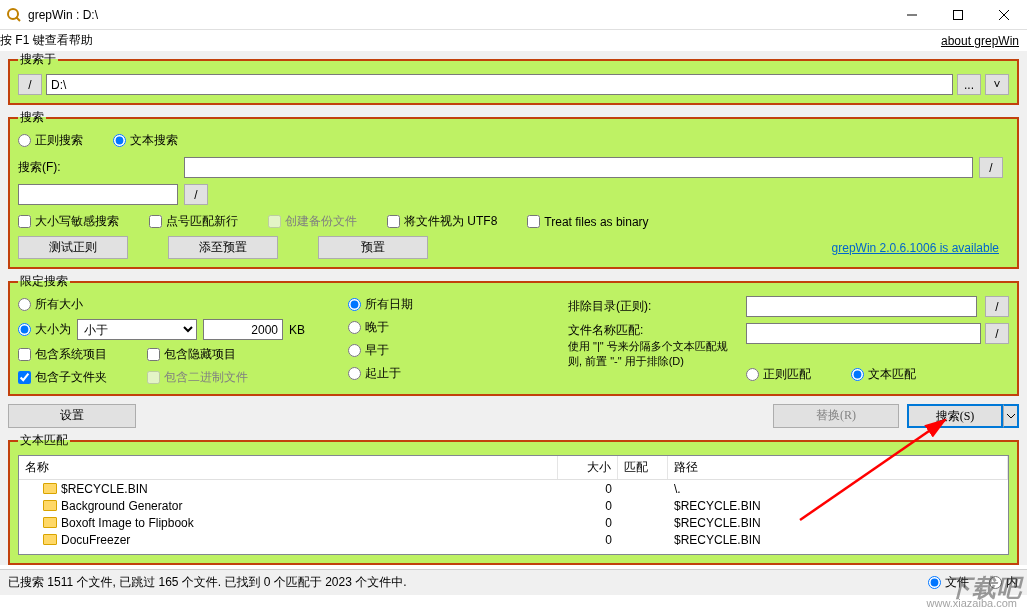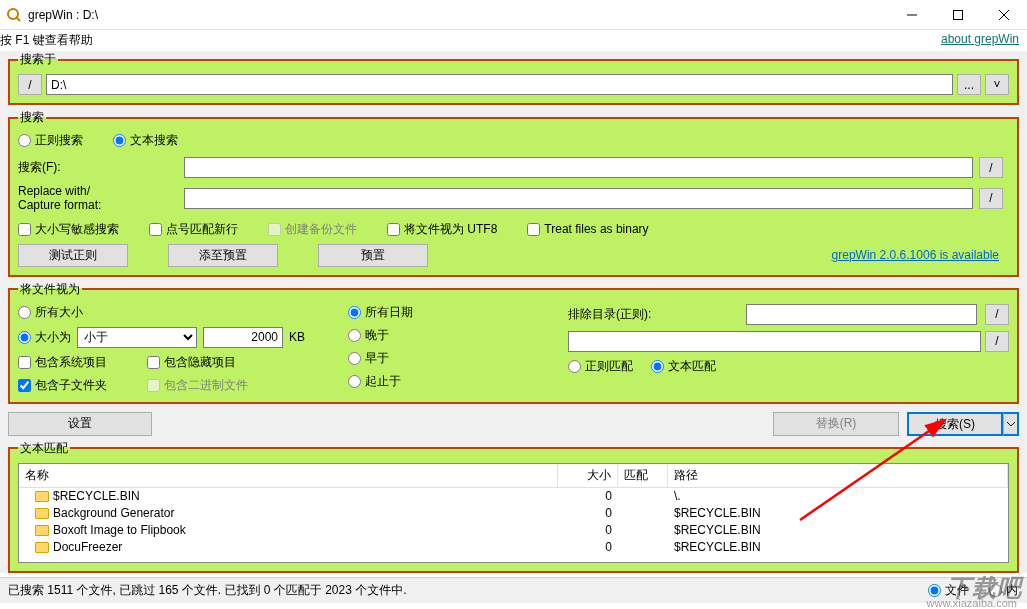--- a/index.html
+++ b/index.html
@@ -4,31 +4,31 @@
 <style>
 * { box-sizing: border-box; margin: 0; padding: 0; font-family: "Microsoft YaHei", "Segoe UI", sans-serif; font-size: 12px; }
 body { background: #fff; width: 1027px; height: 609px; overflow: hidden; position: relative; }
 
 .titlebar { height: 30px; display: flex; align-items: center; background: #fff; border-bottom: 1px solid #e0e0e0; }
 .titlebar .icon { width: 16px; height: 16px; margin: 0 6px; }
 .titlebar .title { flex: 1; font-size: 12px; }
 .titlebar .winbtns { display: flex; }
 .titlebar .winbtn { width: 46px; height: 30px; display: flex; align-items: center; justify-content: center; cursor: default; }
 
-.helpbar { display: flex; padding: 2px 8px 2px 0; }
+.helpbar { display: flex; align-items: center; padding: 2px 8px 2px 0; }
 .helpbar .help { flex: 1; font-size: 12px; }
-.helpbar a { color: #0f766e; text-decoration: underline; font-size: 12px; }
+.helpbar a { color: #000000; text-decoration: underline; font-size: 12px; }
 
 .content { padding: 0 8px; background: #f0f0f0; }
 
 fieldset { border: 2px solid #c2410c; margin-bottom: 4px; padding: 6px 8px 8px 8px; background: #bef264; }
 fieldset legend { font-size: 12px; padding: 0 2px; }
 
 .row { display: flex; align-items: center; gap: 4px; }
-.btn { background: #e1e1e1; border: 1px solid #adadad; padding: 2px 10px; min-height: 21px; text-align: center; cursor: default; font-size: 12px; }
+.btn { background: #e1e1e1; border: 1px solid #adadad; padding: 2px 10px; min-height: 21px; text-align: center; cursor: default; font-size: 12px; font-family: Liberation Serif, serif; }
 .btn.disabled { color: #838383; }
 .btn.primary { border: 2px solid #0078d7; }
 .smallbtn { background: #e1e1e1; border: 1px solid #adadad; width: 24px; height: 21px; text-align: center; cursor: default; font-size: 12px; display:flex; align-items:center; justify-content:center;}
 
 input[type=text] { border: 1px solid #7a7a7a; background: #fff; height: 21px; padding: 0 4px; font-size: 12px; }
 input[type=text].wide { flex: 1; }
 select { border: 1px solid #7a7a7a; background: #fff; height: 21px; font-size: 12px; padding: 0 2px; }
 
 input[type=radio], input[type=checkbox] { margin-right: 4px; vertical-align: middle; }
 label { font-size: 12px; display: inline-flex; align-items: center; white-space: nowrap; }
@@ -43,34 +43,34 @@
 
 .limit-section { display: flex; gap: 20px; }
 .limit-col { display: flex; flex-direction: column; gap: 6px; }
 .limit-col.size { width: 310px; }
 .limit-col.date { width: 200px; }
 .limit-col.patterns { flex: 1; }
 .sizerow { display: flex; align-items: center; gap: 6px; }
 
 .action-row { display: flex; gap: 8px; padding: 4px 0; align-items: center; }
 .action-row .spacer { flex: 1; }
-.action-row .btn { width: 144px; height: 24px; }
+.action-row .btn { width: 128px; height: 24px; }
 .action-row .search-wrap { display: flex; }
 .action-row .search-wrap .btn { width: 96px; }
 .action-row .dropdown { width: 16px; border: 2px solid #0078d7; border-left: 1px solid #adadad; display: flex; align-items: center; justify-content: center; background: #e1e1e1; }
 
 .results { }
 .results-table { border: 1px solid #828790; background: #fff; height: 100px; overflow: hidden; position: relative; }
 .thead { display: flex; background: #fff; border-bottom: 1px solid #e0e0e0; }
 .th { padding: 3px 6px; border-right: 1px solid #e5e5e5; font-size: 12px; }
 .th.name { flex: 1; min-width: 300px; }
 .th.size { width: 60px; text-align: right; }
 .th.match { width: 50px; }
 .th.path { width: 340px; }
-.tbody { overflow-y: scroll; height: 75px; }
+.tbody { overflow-y: scroll; height: 75px; margin-left: 8px; }
 .tr { display: flex; padding: 0; height: 17px; align-items: center; }
 .td { padding: 0 6px; font-size: 12px; white-space: nowrap; overflow: hidden; }
 .td.name { flex: 1; min-width: 300px; display: flex; align-items: center; gap: 4px; }
 .td.size { width: 60px; text-align: right; }
 .td.match { width: 50px; text-align: center; }
 .td.path { width: 340px; }
 .folder-icon { width: 14px; height: 11px; background: #ffd867; border: 1px solid #d9a400; border-radius: 1px; display: inline-block; margin-left: 10px; }
 
 .statusbar { padding: 4px 8px; display: flex; align-items: center; border-top: 1px solid #d0d0d0; background: #f0f0f0;}
 .statusbar .stext { flex: 1; font-size: 12px; }
@@ -137,22 +137,20 @@
         </label>
     <label>
           <input type="radio" name="stype" checked="" style=""> 
           <span>文本搜索</span>
         </label>
   </div>
   <div class="grid">
     <span>搜索(F):</span>
     <input type="text" style="">
     <div class="smallbtn">/</div>
-    <span style="white-space:pre-line; line-height:1.2;">Replace with/
-Capture format:</span>
     <input type="text" style="">
     <div class="smallbtn">/</div>
   </div>
   <div class="checks">
     <label>
           <input type="checkbox" style=""> 
           <span>大小写敏感搜索</span>
         </label>
     <label>
           <input type="checkbox" style=""> 
@@ -174,21 +172,21 @@
   <div class="btnrow">
     <div class="btn">测试正则</div>
     <div class="btn">添至预置</div>
     <div class="btn">预置</div>
     <span style="flex:1"></span>
     <a class="link" style="margin-right:10px;">grepWin 2.0.6.1006 is available</a>
   </div>
 </fieldset>
 
 <fieldset>
-  <legend>将文件视为</legend>
+  <legend>限定搜索</legend>
   <div class="limit-section">
     <div class="limit-col size">
       <label>
             <input type="radio" name="sizer" style=""> 
             <span>所有大小</span>
           </label>
       <div class="sizerow">
         <label>
               <input type="radio" name="sizer" checked="" style=""> 
               <span>大小为</span>
@@ -236,26 +234,30 @@
             <span>起止于</span>
           </label>
     </div>
     <div class="limit-col patterns">
       <div class="row" style="gap:8px;">
         <span style="width:170px;">排除目录(正则):</span>
         <input type="text" class="wide" style="">
         <div class="smallbtn">/</div>
       </div>
       <div class="row" style="gap:8px; align-items:flex-start;">
+        <span style="width:170px; line-height:1.3;">
+          <span>文件名称匹配:</span><br>
+          <span style="font-size:11px;">使用 "|" 号来分隔多个文本匹配规则, 前置 "-" 用于排除(D)</span>
+        </span>
         <div style="flex:1; display:flex; flex-direction:column; gap:6px;">
           <div class="row">
             <input type="text" class="wide" style="">
             <div class="smallbtn">/</div>
           </div>
-          <div style="display:flex; gap:18px;">
+          <div style="display:flex; gap:40px;margin-top:16px;">
             <label>
                   <input type="radio" name="fmatch" style=""> 
                   <span>正则匹配</span>
                 </label>
             <label>
                   <input type="radio" name="fmatch" checked="" style=""> 
                   <span>文本匹配</span>
                 </label>
           </div>
         </div>

